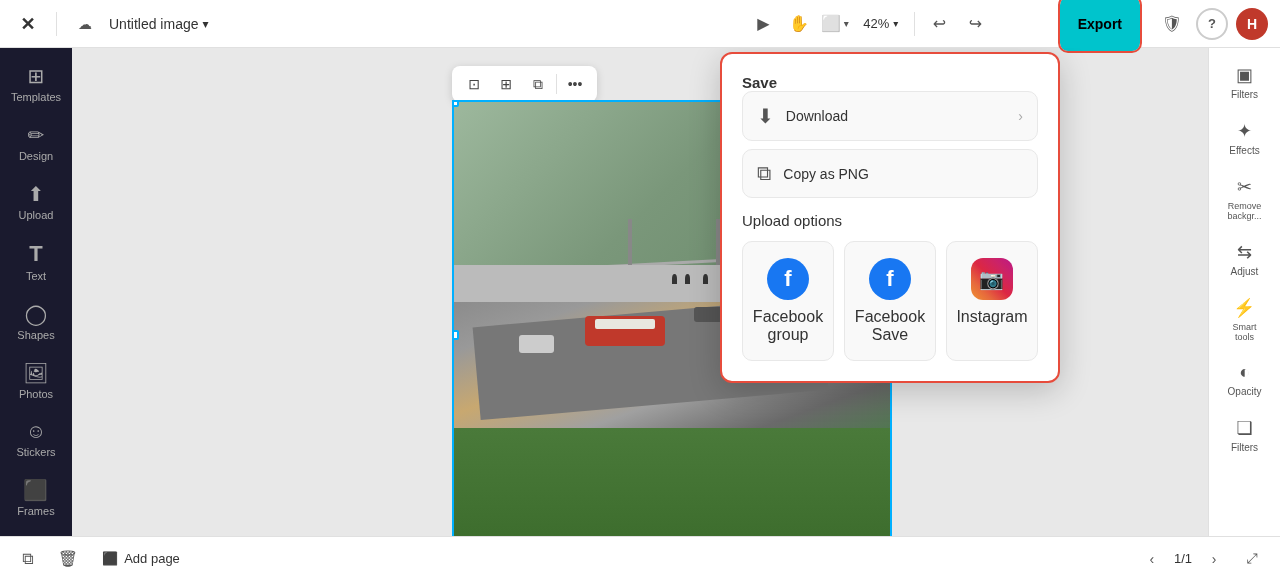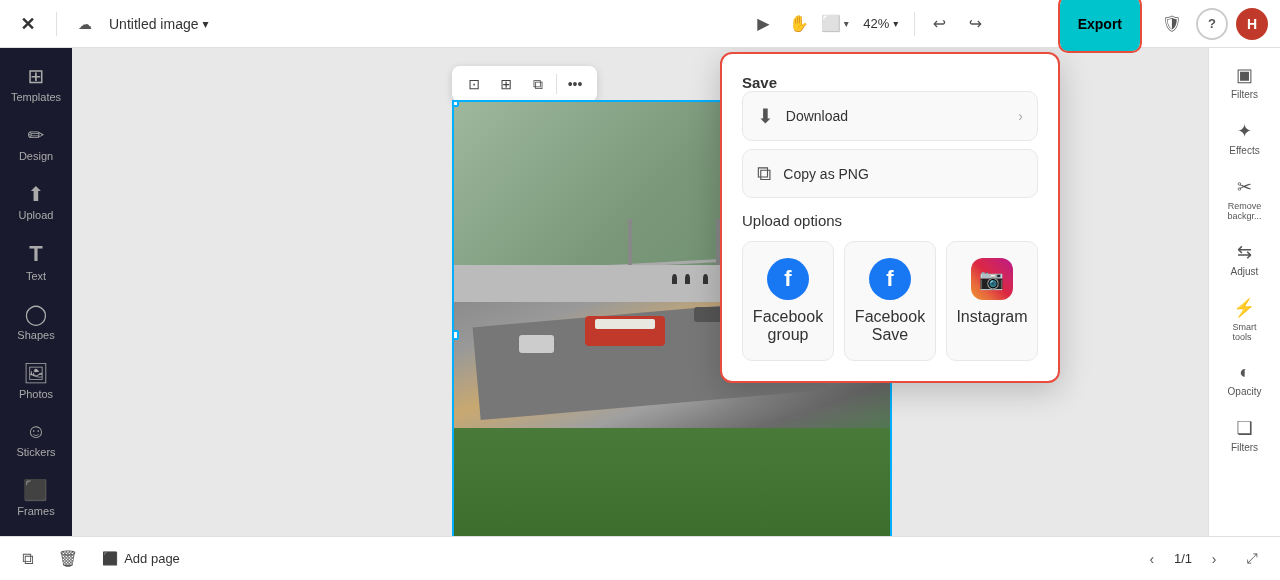--- a/index.html
+++ b/index.html
@@ -503,21 +503,21 @@
     <div class="right-sidebar-item">
       <span class="rsi-icon">✂</span>
       <span style="font-size:9px;text-align:center;">Remove<br>backgr...</span>
     </div>
     <div class="right-sidebar-item">
       <span class="rsi-icon">⇆</span>
       <span>Adjust</span>
     </div>
     <div class="right-sidebar-item">
       <span class="rsi-icon">⚡</span>
-      <span style="font-size:9px;text-align:left;">Smart<br>tools</span>
+      <span style="font-size:9px;text-align:center;">Smart<br>tools</span>
     </div>
     <div class="right-sidebar-item">
       <span class="rsi-icon">◐</span>
       <span>Opacity</span>
     </div>
     <div class="right-sidebar-item">
       <span class="rsi-icon">❏</span>
       <span>Filters</span>
     </div>
   </div>

